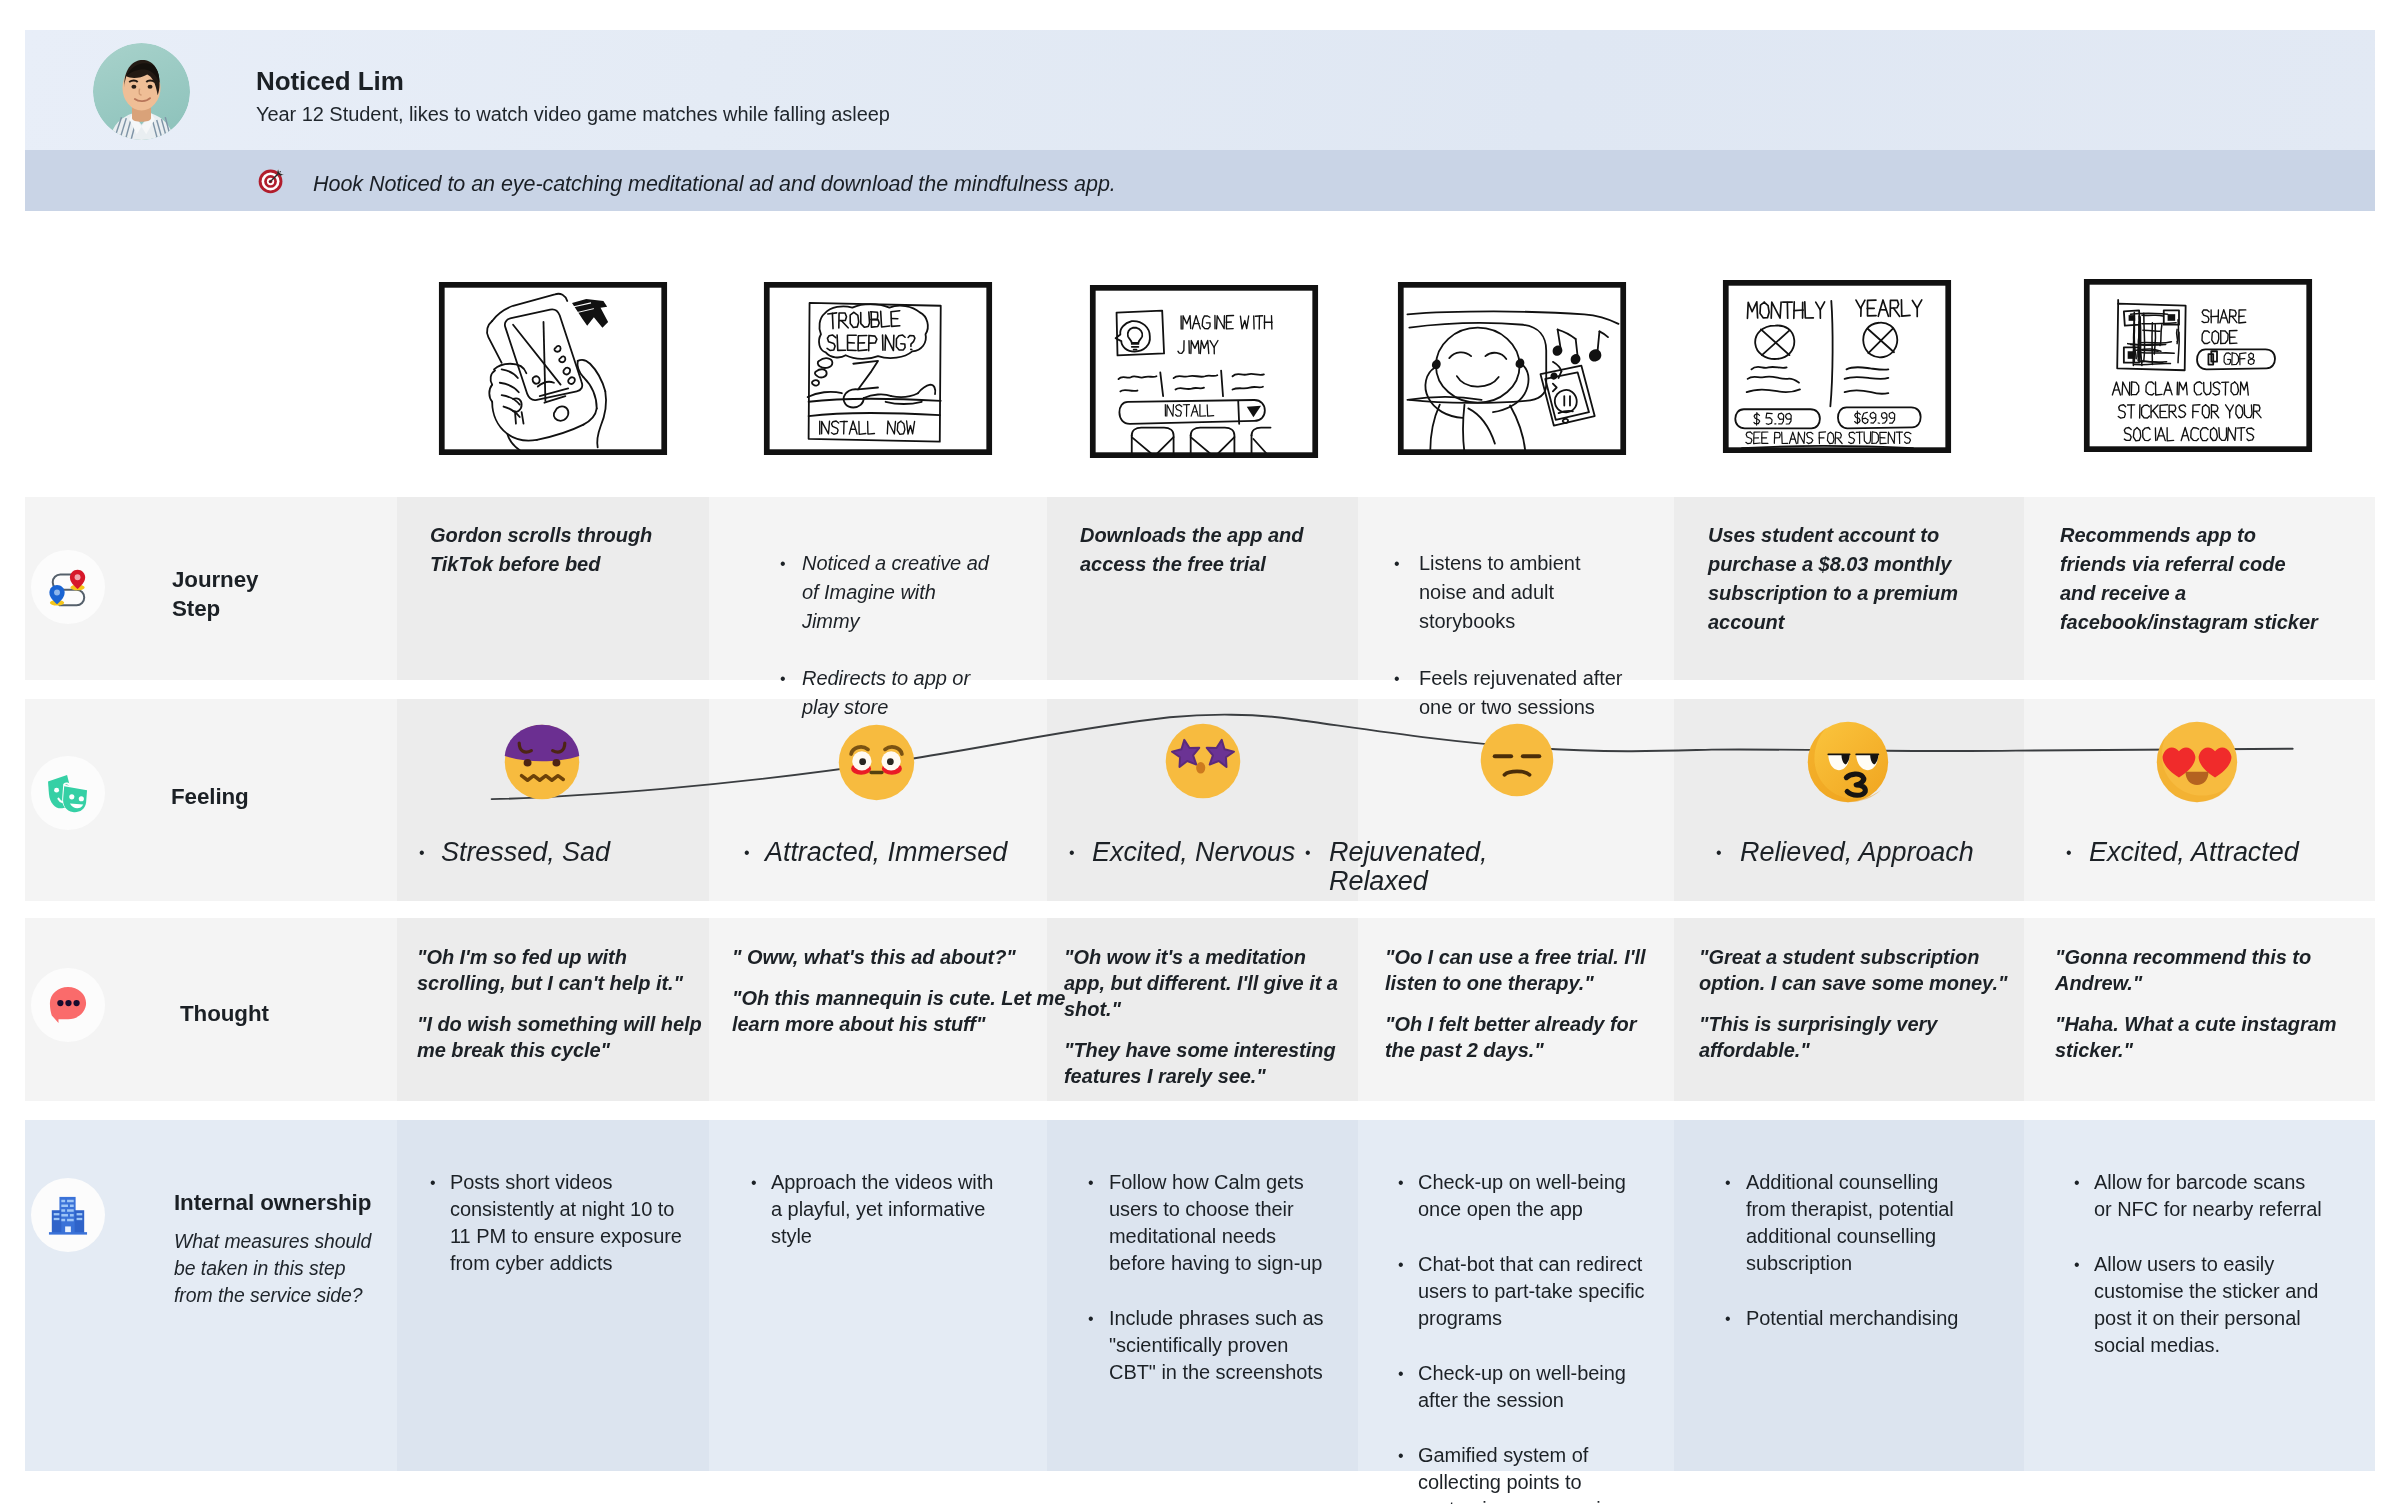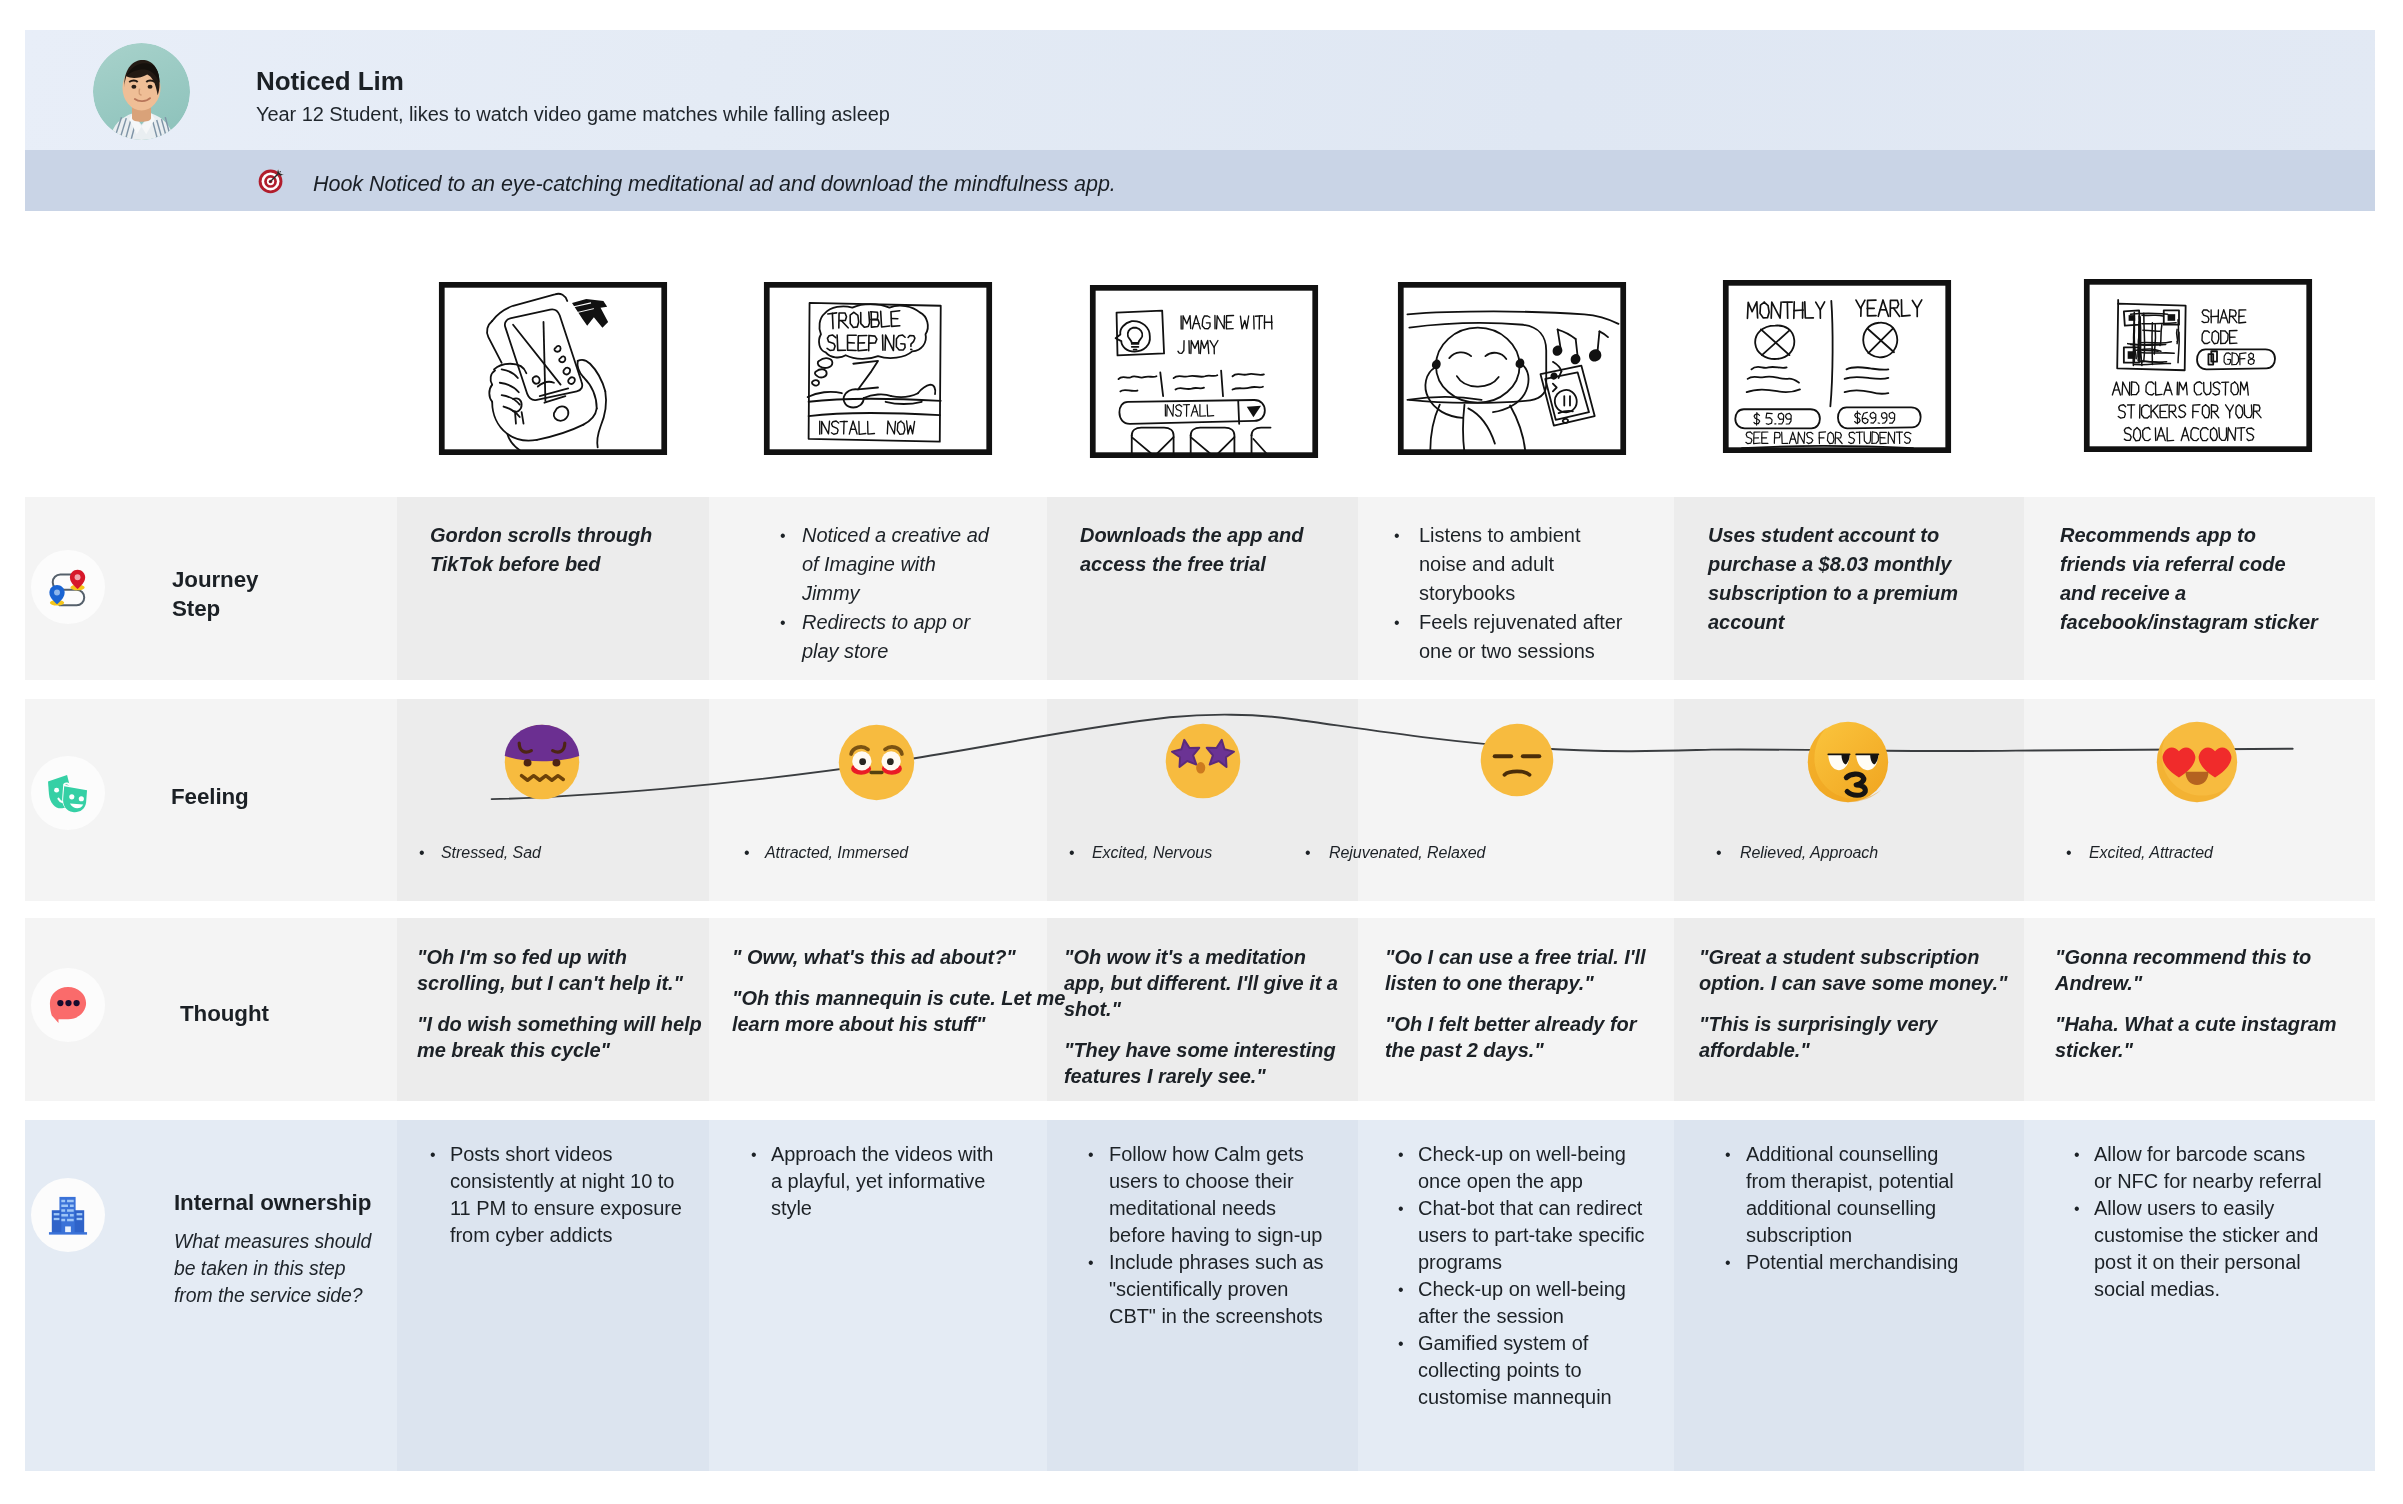--- a/index.html
+++ b/index.html
@@ -36,24 +36,24 @@
 .ct{position:absolute;font-size:20px;line-height:29px;
   color:#1c2126;letter-spacing:-0.05px;}
 .ct.js{line-height:29px;}
 .ct.th{line-height:26px;}
 .ct.ow{line-height:27px;}
 .ct.th p+p{margin-top:14.7px;}
 .ct.i{font-style:italic;}
 .ct p{margin:0;font-weight:bold;}
 .ct p+p{margin-top:29px;}
 .ct ul{margin:0;padding:0;list-style:none;}
-.ct ul li{position:relative;padding-left:var(--pad,19px);}
+.ct ul li{position:relative;padding-left:var(--pad,19px);margin-top:28px;}
 .ct ul li:before{content:"\2022";position:absolute;left:-1.9px;top:0;font-size:16px;
   font-style:normal;line-height:inherit;}
-.feel{position:absolute;font-size:16px;font-style:italic;color:#1c2126;
+.feel{position:absolute;font-size:27px;font-style:italic;color:#1c2126;
   line-height:29px;letter-spacing:-0.05px;}
 .feel:before{content:"\2022";position:absolute;left:-1.9px;top:0;font-size:16px;font-style:normal;}
 .emoji{position:absolute;}
 .curve{position:absolute;left:0;top:0;}
 </style>
 </head>
 <body>
 
 <div id="page">
 <div class="persona-header">

